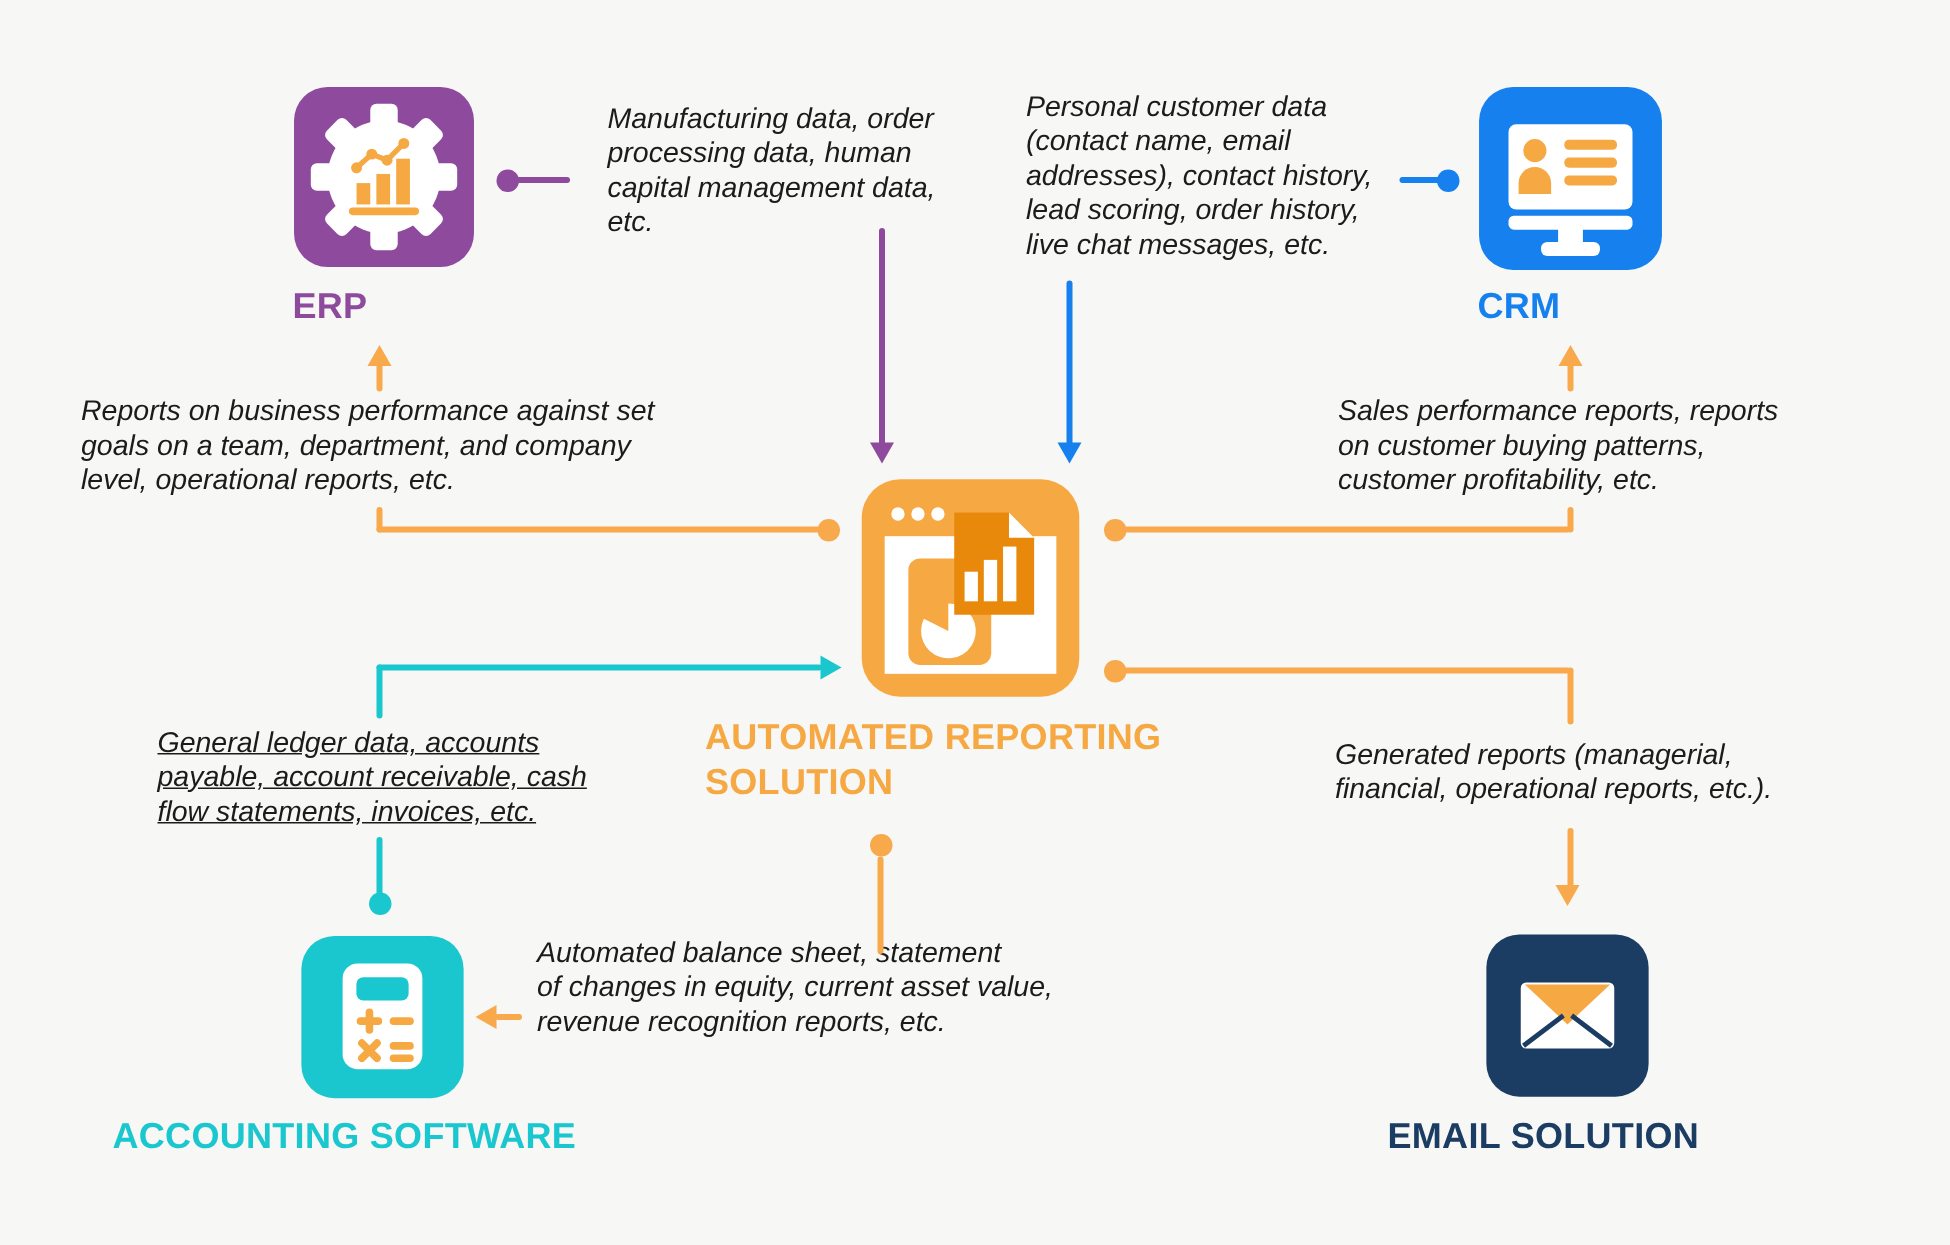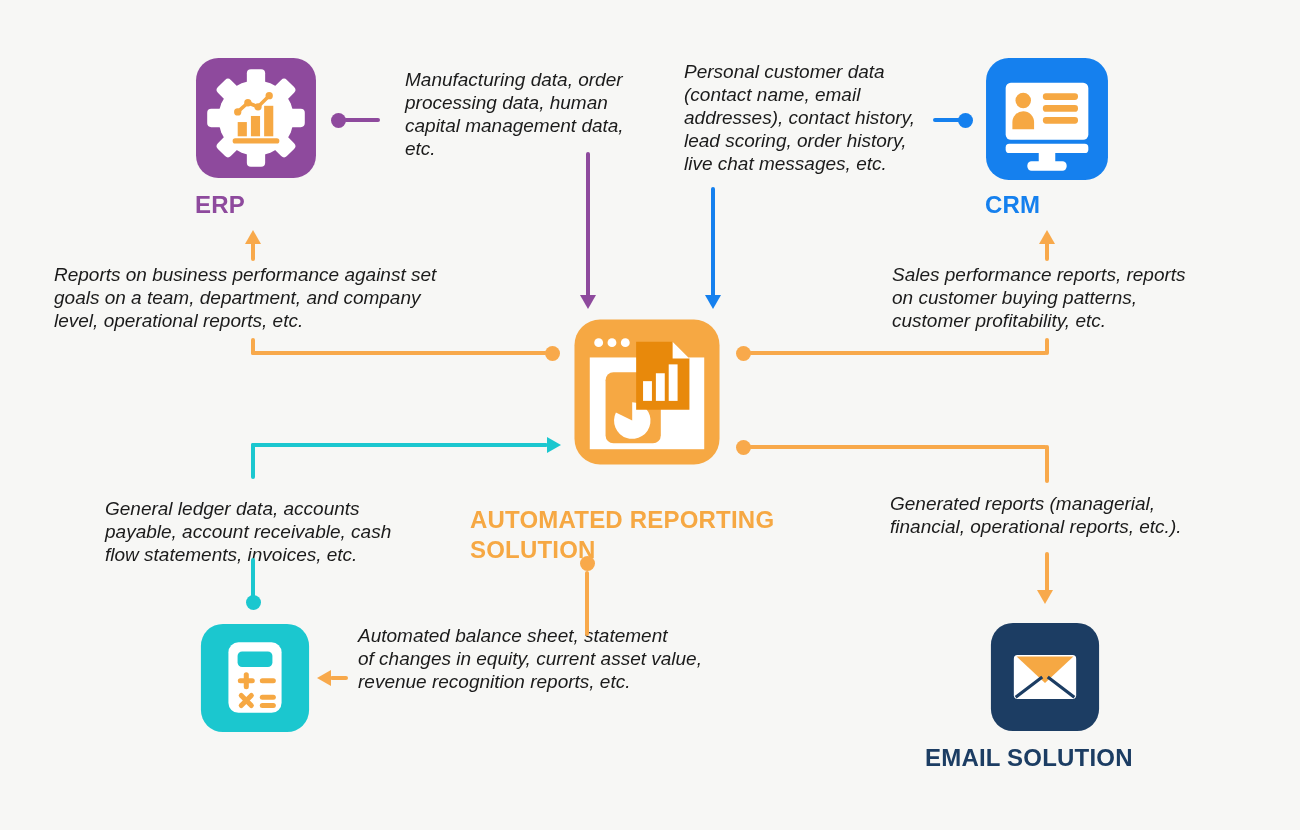--- a/index.html
+++ b/index.html
@@ -20,21 +20,21 @@
   .arrow-left{border-top:8px solid transparent;border-bottom:8px solid transparent;border-right:14px solid var(--c);}
   .arrow-right{border-top:8px solid transparent;border-bottom:8px solid transparent;border-left:14px solid var(--c);}
 
   
   .icon-box{position:absolute;}
   .node-label{position:absolute;font-weight:bold;font-size:24px;letter-spacing:.2px;text-align:left;white-space:pre-line;}
   .lbl-erp{color:#8e4a9d;}
   .lbl-crm{color:#1580ee;}
   .lbl-accounting{color:#1bc7cf;}
   .lbl-email{color:#1c3d63;}
-  .lbl-center{color:#f6a843;line-height:1.25;margin-top:28px;}
+  .lbl-center{color:#f6a843;line-height:1.25;}
 
   
   .note{position:absolute;font-style:italic;font-size:19px;line-height:23px;color:#1b1b1b;white-space:pre-line;}
 </style>
 </head>
 <body>
 
 <div id="canvas">
 
   <div class="icon-box" style="left:195px;top:57px;width:122px;height:122px;">
@@ -112,20 +112,21 @@
         <path d="M44 63 h13"></path>
           <path d="M50.5 56.5 v13"></path>
         <path d="M68 63 h12"></path>
         <path d="M45 79 l11 11"></path>
           <path d="M56 79 l-11 11"></path>
         <path d="M68 81 h12"></path>
           <path d="M68 90 h12"></path>
       </g>
     </svg>
   </div>
+  <div class="node-label lbl-accounting" style="left:75px;top:744px;width:360px;">ACCOUNTING SOFTWARE</div>
 
   <div class="icon-box" style="left:990px;top:622px;width:110px;height:110px;">
     <svg width="110" height="110" viewBox="0 0 120 120">
       <rect x="1" y="1" width="118" height="118" rx="24" fill="#1c3d63"></rect>
       <rect x="26" y="36" width="68" height="48" rx="4" fill="#ffffff"></rect>
       <path d="M29 37.5 h62 L60 66.5 Z" fill="#f6a843"></path>
       <path d="M28 82 L57 60 M92 82 L63 60" stroke="#1c3d63" stroke-width="3.5" fill="none"></path>
     </svg>
   </div>
   <div class="node-label lbl-email" style="left:925px;top:744px;width:240px;">EMAIL SOLUTION</div>
@@ -138,21 +139,21 @@
 (contact name, email
 addresses), contact history,
 lead scoring, order history,
 live chat messages, etc.</div>
   <div class="note" style="left:54px;top:263px;width:420px;">Reports on business performance against set
 goals on a team, department, and company
 level, operational reports, etc.</div>
   <div class="note" style="left:892px;top:263px;width:330px;">Sales performance reports, reports
 on customer buying patterns,
 customer profitability, etc.</div>
-  <div class="note" style="left:105px;top:497px;width:330px;">General ledger data, accounts
+  <div class="note" style="left:105px;top:484px;width:330px;text-decoration:underline;">General ledger data, accounts
 payable, account receivable, cash
 flow statements, invoices, etc.</div>
   <div class="note" style="left:890px;top:492px;width:340px;">Generated reports (managerial,
 financial, operational reports, etc.).</div>
   <div class="note" style="left:358px;top:624px;width:370px;">Automated balance sheet, statement
 of changes in equity, current asset value,
 revenue recognition reports, etc.</div>
 
   <div class="dot c-purple" style="left:331px;top:113px;"></div>
   <div class="h-line c-purple" style="left:344px;top:118px;width:36px;"></div>

